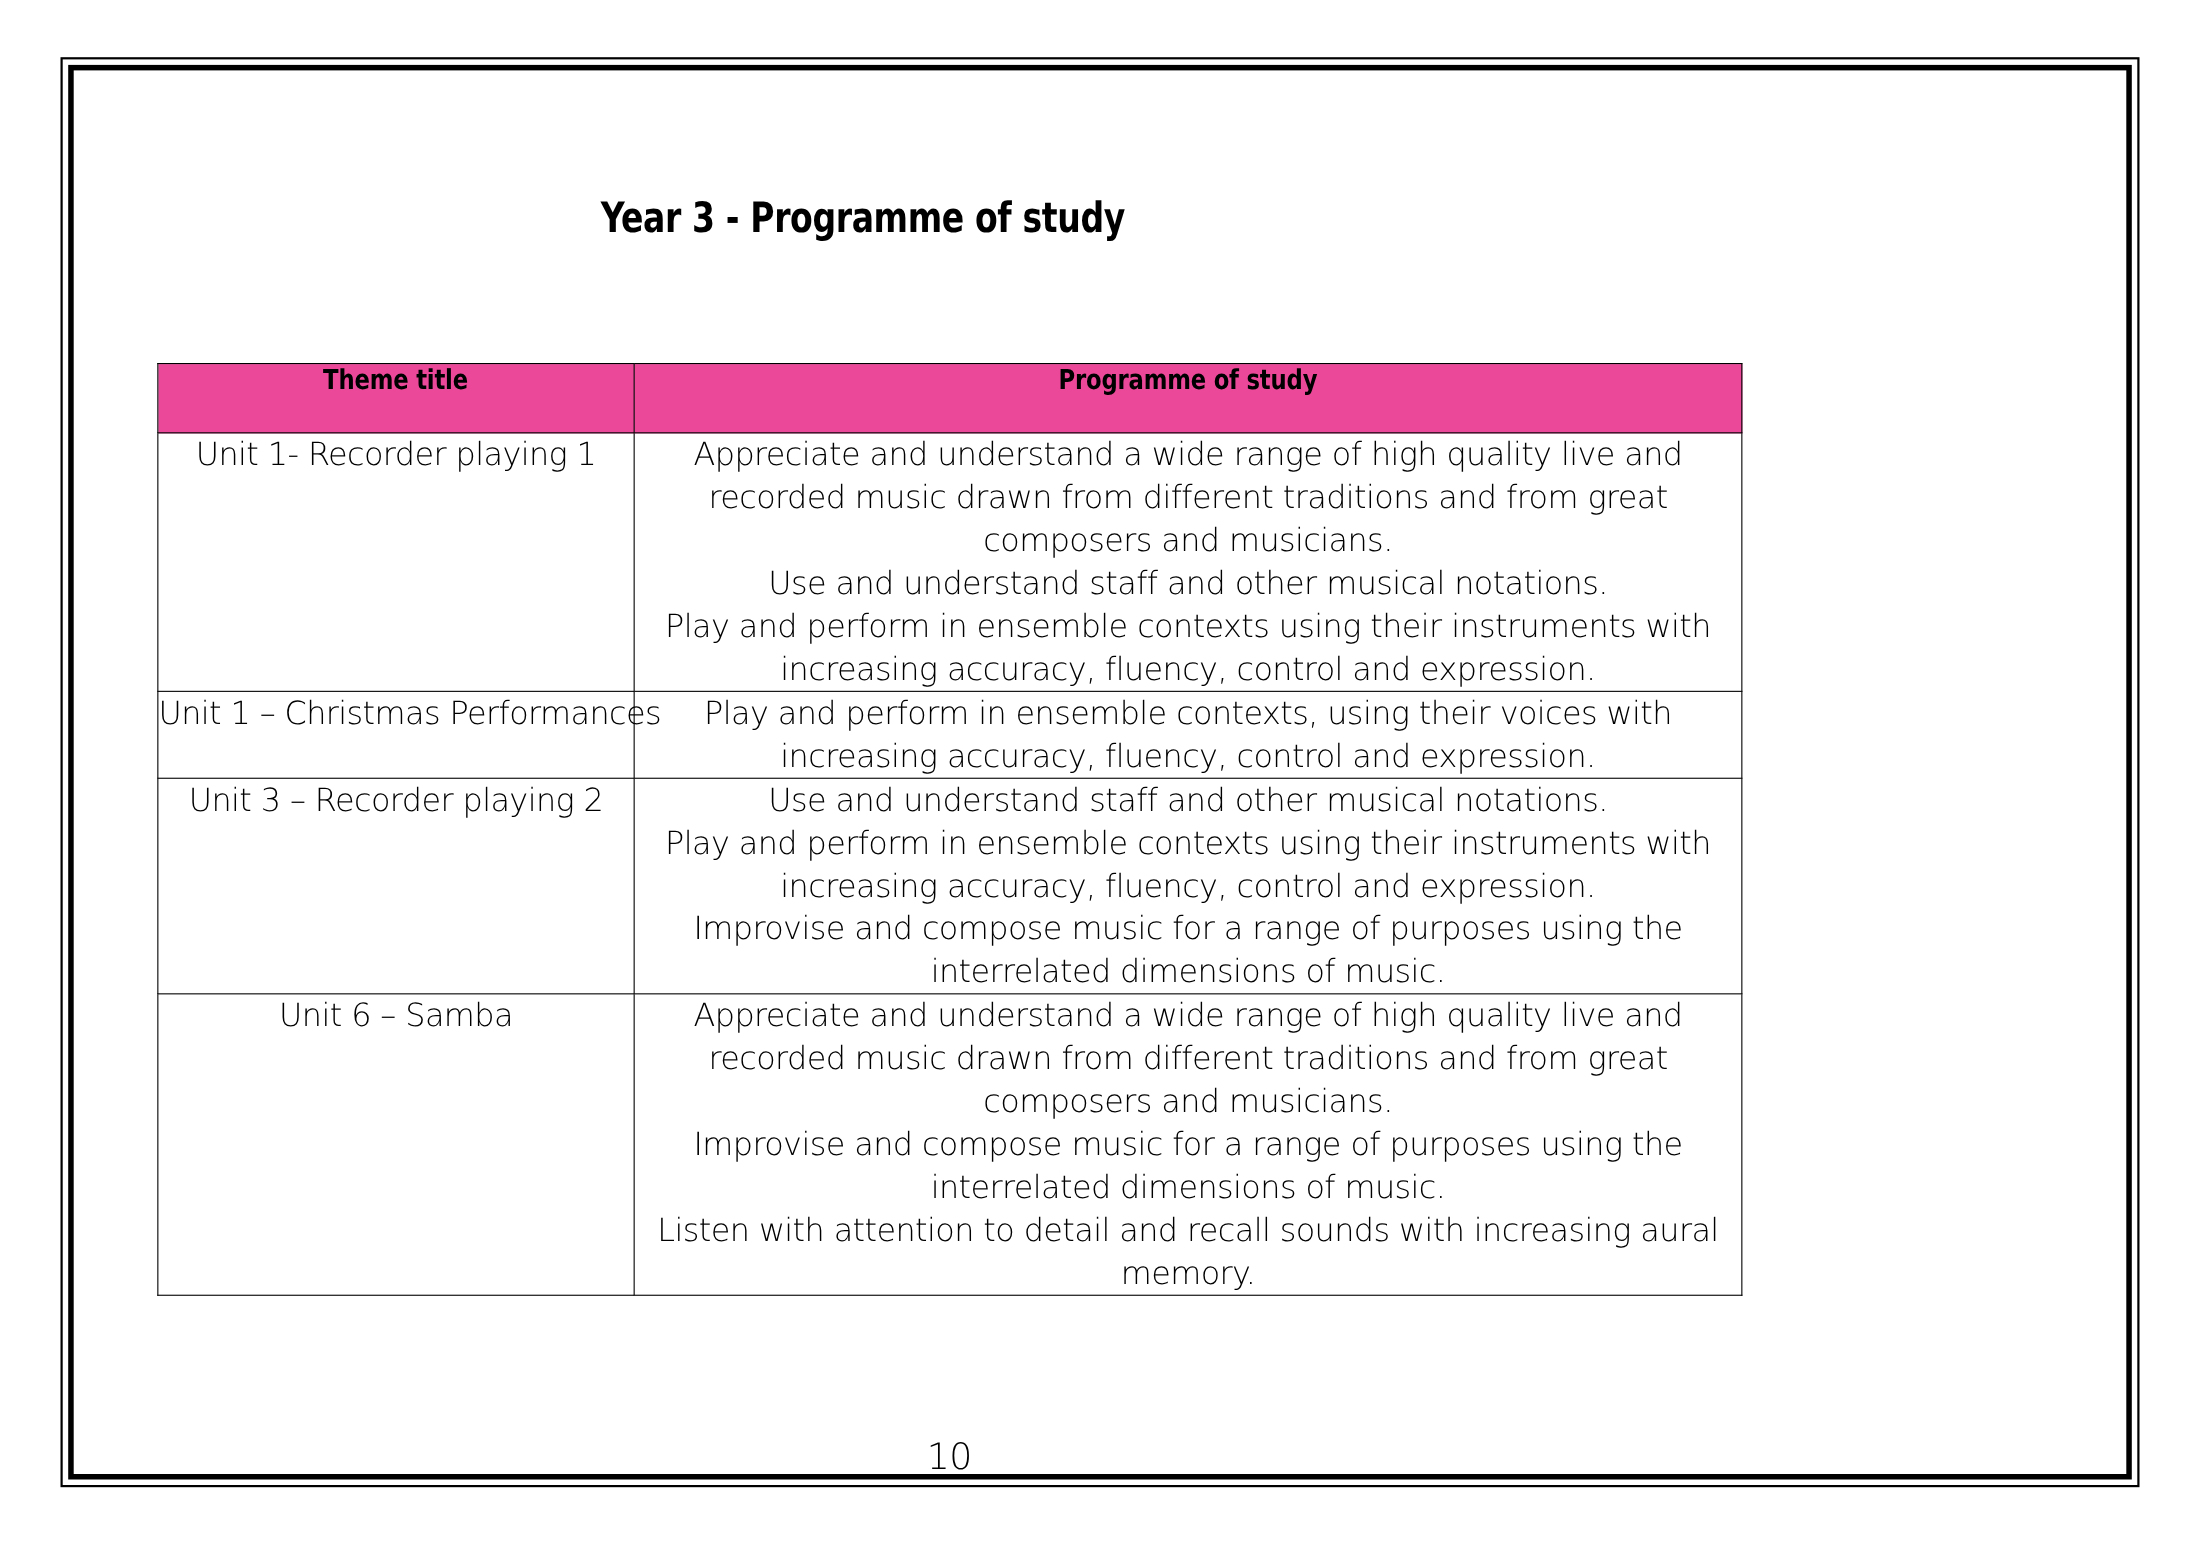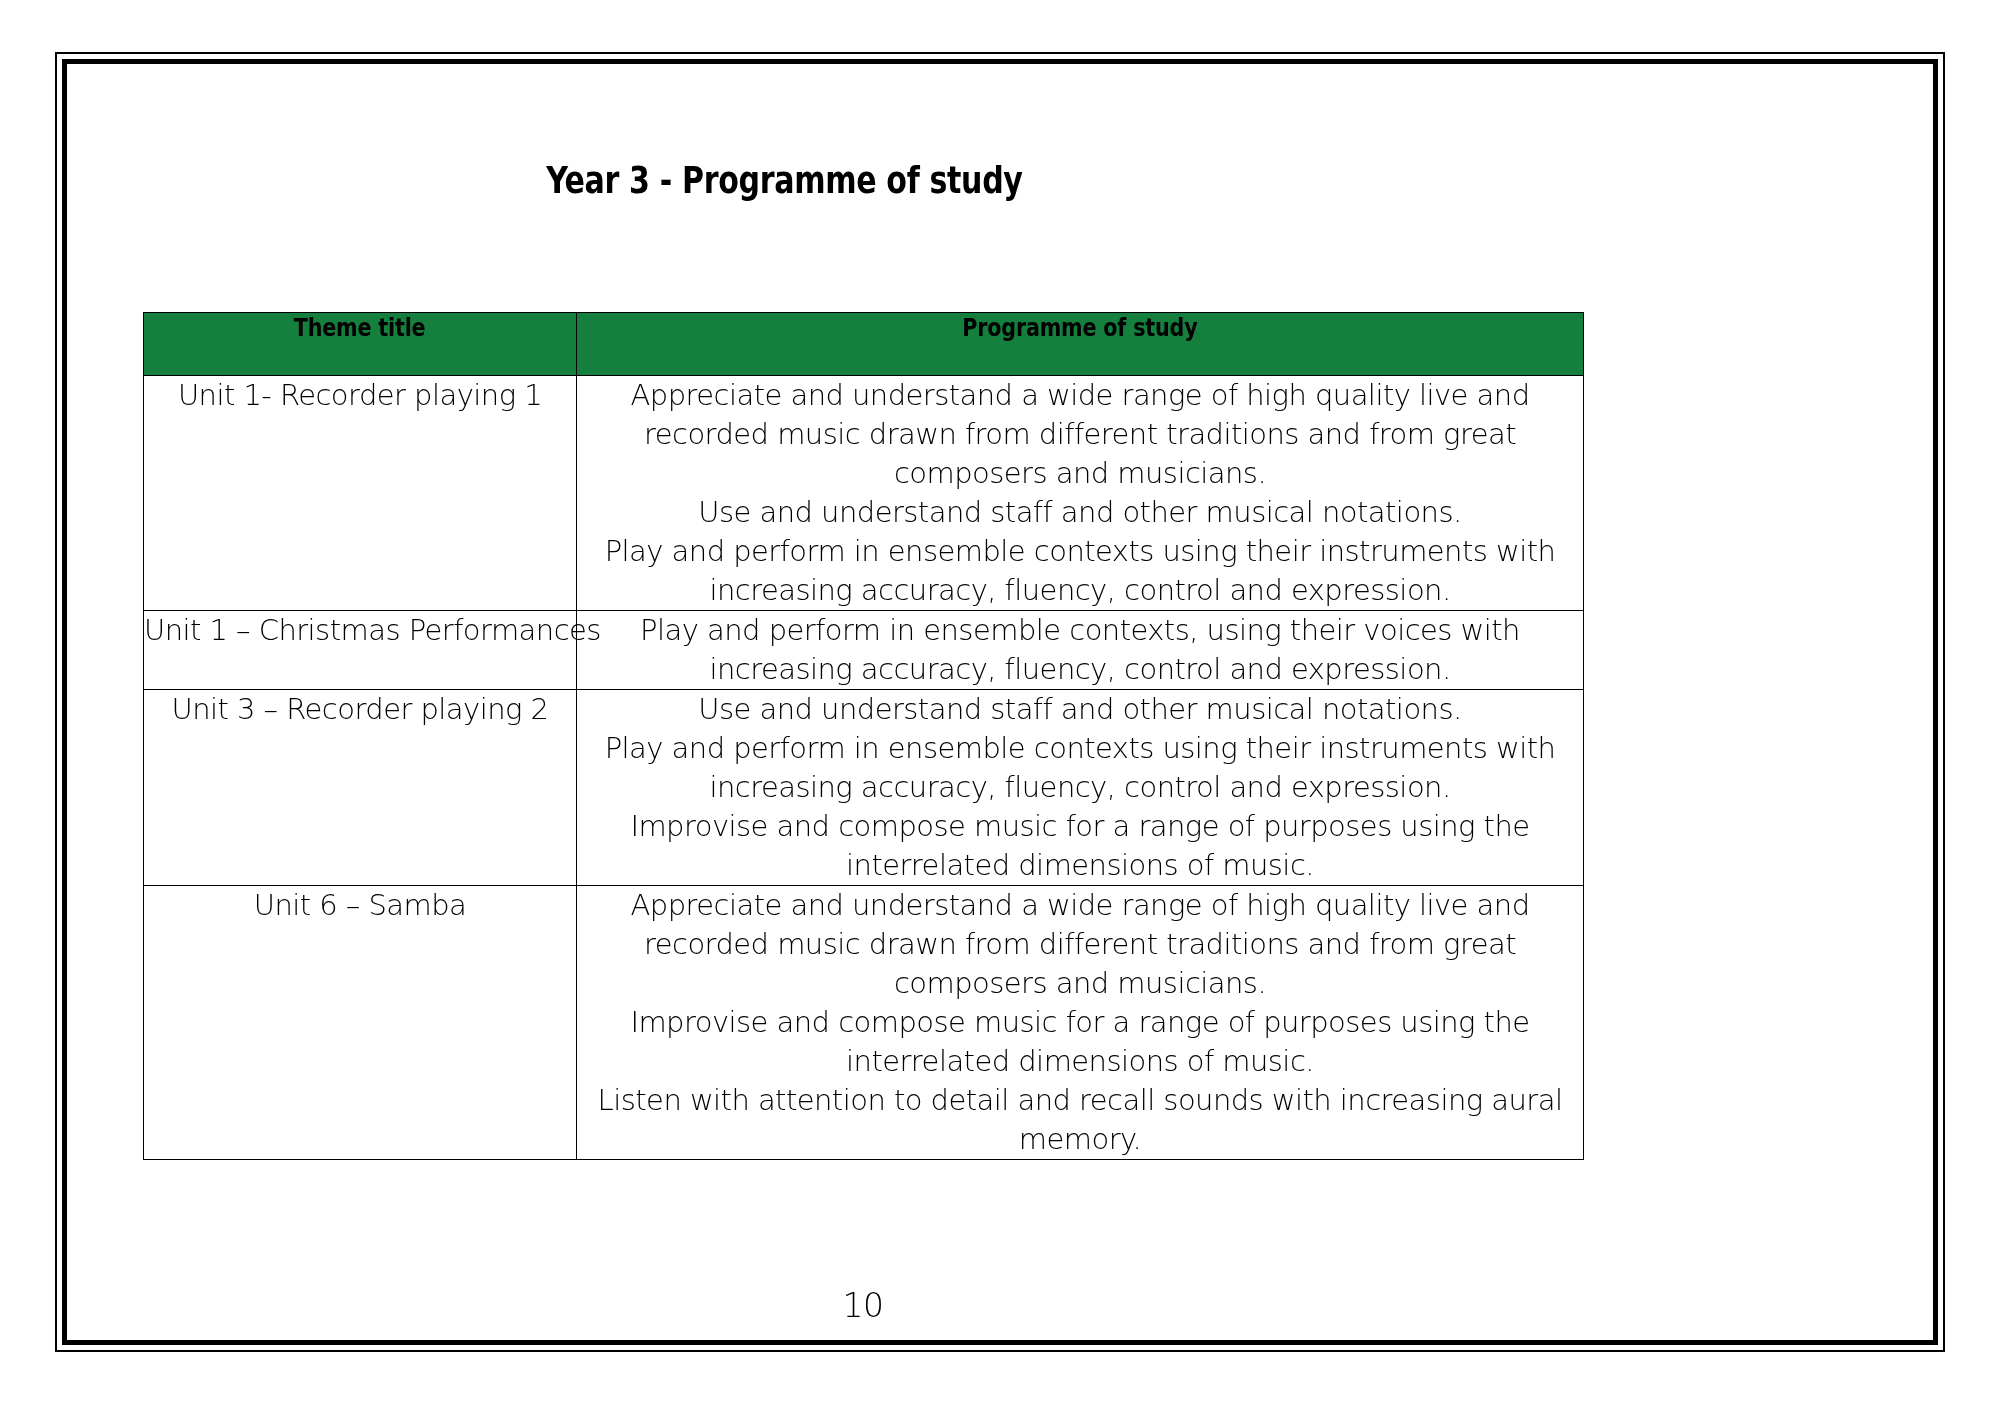--- a/index.html
+++ b/index.html
@@ -31,21 +31,21 @@
     right: 5px;
     bottom: 5px;
     border: 5px solid #000;
     box-sizing: border-box;
   }
 
   
   #content {
     position: absolute;
     left: 75px;
-    top: 70px;
+    top: 88px;
     width: 1850px;
   }
 
   #doc-title {
     text-align: center;
     font-size: 38px;
     font-weight: bold;
     letter-spacing: -0.4px;
     color: #000;
     margin: 0;
@@ -68,21 +68,21 @@
   #pos-table th,
   #pos-table td {
     border: 1.6px solid #000;
     vertical-align: top;
     padding: 0;
   }
   #pos-table col.c-theme  { width: 433px; }
   #pos-table col.c-pos    { width: 1007px; }
 
   thead th {
-    background: #15803d;
+    background: #ec4899;
     height: 62px;
     text-align: center;
     vertical-align: top;
     font-weight: bold;
     font-size: 25px;
     letter-spacing: -0.2px;
     padding-top: 10px;
     font-family: "DejaVu Sans Condensed", "Liberation Sans Narrow", "Liberation Sans", sans-serif;
   }
   thead th .hdr-inner {

